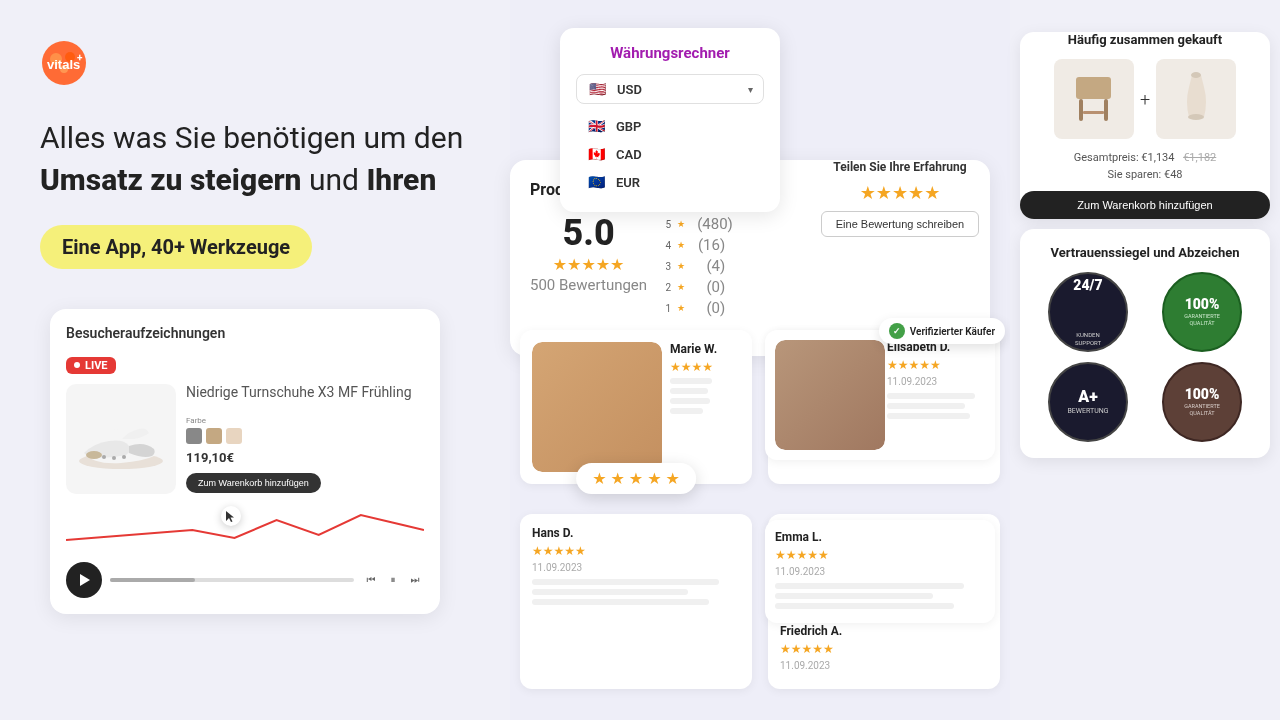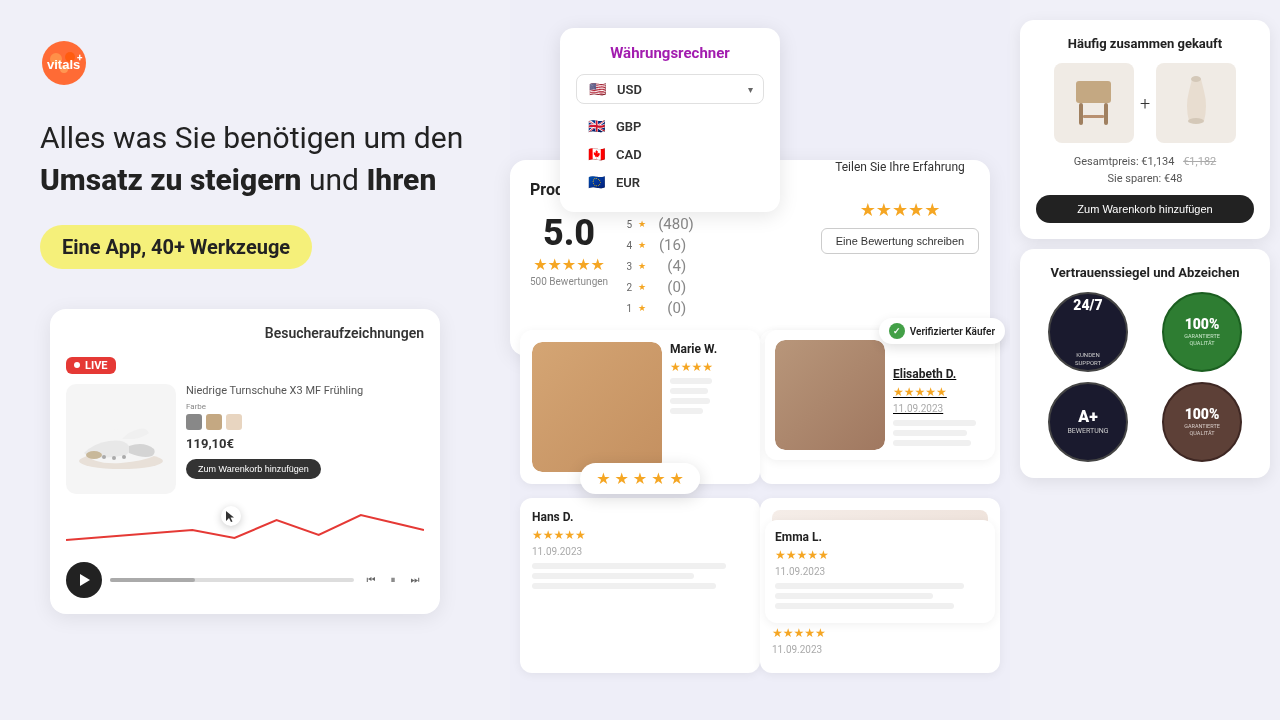--- a/index.html
+++ b/index.html
@@ -61,21 +61,21 @@
       border-radius: 16px;
       padding: 16px;
       box-shadow: 0 4px 20px rgba(0,0,0,0.08);
       width: 390px;
       margin-left: 10px;
     }
     .visitor-widget-title {
       font-size: 14px;
       font-weight: 600;
       color: #333;
-      text-align: right;
+      text-align: left;
       margin-bottom: 12px;
     }
     .live-badge {
       display: inline-flex;
       align-items: center;
       gap: 5px;
       background: #e53935;
       color: #fff;
       border-radius: 6px;
       padding: 2px 8px;
@@ -105,23 +105,23 @@
       overflow: hidden;
     }
     .shoe-svg {
       width: 95px;
       height: 75px;
     }
     .product-details {
       flex: 1;
     }
     .product-details .prod-title {
-      font-size: 11px;
+      font-size: 14px;
       color: #555;
-      margin-bottom: 5px;
+      margin-bottom: 16px;
     }
     .color-options {
       display: flex;
       gap: 4px;
       margin-bottom: 6px;
     }
     .color-dot {
       width: 16px; height: 16px;
       border-radius: 3px;
     }
@@ -293,21 +293,21 @@
       font-weight: 800;
       color: #222;
       line-height: 1;
     }
     .rating-stars-big {
       color: #f5a623;
       font-size: 16px;
       margin-top: 4px;
     }
     .rating-count {
-      font-size: 10px;
+      font-size: 15px;
       color: #888;
       margin-top: 2px;
     }
     .rating-bars {
       flex: 1;
     }
     .rating-bar-row {
       display: flex;
       align-items: center;
       gap: 6px;
@@ -344,23 +344,23 @@
     
     .share-section {
       position: absolute;
       right: 10px;
       top: 0;
       width: 160px;
       text-align: center;
     }
     .share-title {
       font-size: 12px;
-      font-weight: 400;
+      font-weight: 700;
       color: #333;
-      margin-bottom: 25px;
+      margin-bottom: 8px;
     }
     .share-stars {
       color: #f5a623;
       font-size: 18px;
       margin-bottom: 8px;
     }
     .write-review-btn {
       background: #fff;
       border: 1.5px solid #ccc;
       border-radius: 6px;
@@ -403,22 +403,21 @@
       position: absolute;
       right: 0; top: 0;
       width: 270px;
       height: 720px;
       background: #f0f0f8;
     }
 
     .frequently-widget {
       background: #fff;
       border-radius: 14px;
-      padding: 16px;
-      margin: 20px 10px 10px 10px;
+      margin: 32px 10px 10px 10px;
       box-shadow: 0 4px 16px rgba(0,0,0,0.08);
     }
     .freq-title {
       font-size: 13px;
       font-weight: 700;
       color: #222;
       text-align: center;
       margin-bottom: 12px;
     }
     .freq-products {
@@ -680,21 +679,21 @@
       </div>
 
       <div class="share-section">
         <div class="share-title">Teilen Sie Ihre Erfahrung</div>
         <div class="share-stars">★★★★★</div>
         <button class="write-review-btn">Eine Bewertung schreiben</button>
       </div>
     </div>
   </div>
 
-  <div style="position:absolute;top:330px;left:10px;width:480px;display:grid;grid-template-columns:1fr 1fr;gap:0;">
+  <div style="position:absolute;top:330px;left:10px;width:480px;display:grid;grid-template-columns:1fr 1fr;gap:16px;">
 
     <div class="review-card" style="position:relative;">
       <div style="display:flex;gap:8px;">
         <div style="width:130px;height:130px;border-radius:10px;overflow:hidden;flex-shrink:0;">
           <div class="photo-face-1"></div>
         </div>
         <div>
           <div class="reviewer-name">Marie W.</div>
           <div class="review-stars">★★★★</div>
           <div class="review-text-line" style="width:90%"></div>
@@ -737,21 +736,21 @@
       <div style="width:100%;height:90px;border-radius:8px;background:linear-gradient(135deg,#f5ede8,#ede0d8);margin-bottom:8px;"></div>
       <div class="reviewer-name">Friedrich A.</div>
       <div class="review-stars">★★★★★</div>
       <div class="review-date">11.09.2023</div>
     </div>
   </div>
 
   <div style="position:absolute;top:330px;left:255px;width:230px;display:flex;flex-direction:column;gap:10px;">
 
     <div style="background:#fff;border-radius:12px;padding:10px;box-shadow:0 2px 10px rgba(0,0,0,0.06);position:relative;">
-      <div style="display:flex;gap:8px;align-items:flex-end;text-decoration:underline;">
+      <div style="display:flex;gap:2px;align-items:flex-start;">
         <div style="width:110px;height:110px;border-radius:10px;overflow:hidden;flex-shrink:0;">
           <div class="photo-face-2"></div>
         </div>
         <div style="flex:1;">
           <div class="reviewer-name">Elisabeth D.</div>
           <div class="review-stars">★★★★★</div>
           <div class="review-date">11.09.2023</div>
           <div class="review-text-line" style="width:90%"></div>
           <div class="review-text-line" style="width:80%"></div>
           <div class="review-text-line" style="width:85%"></div>

